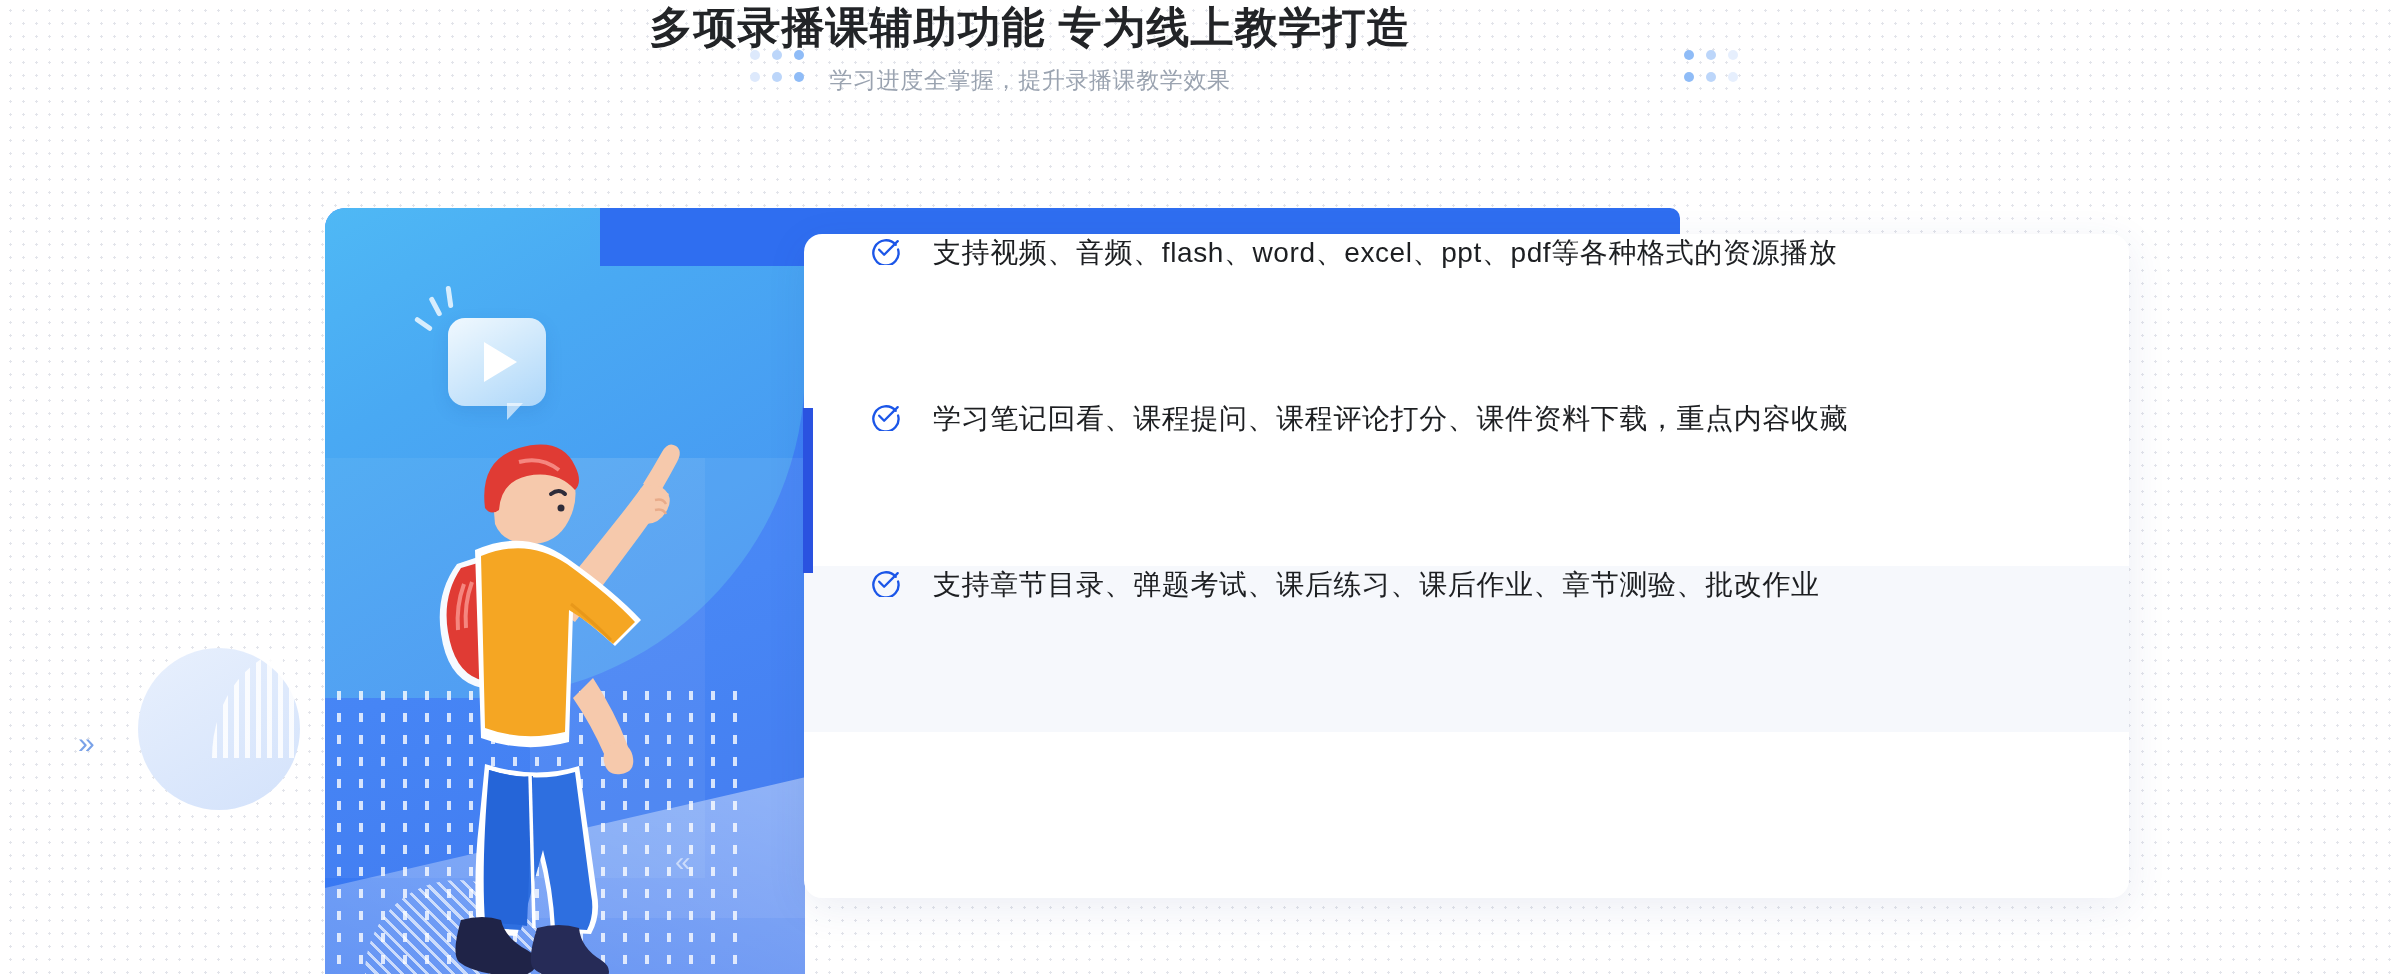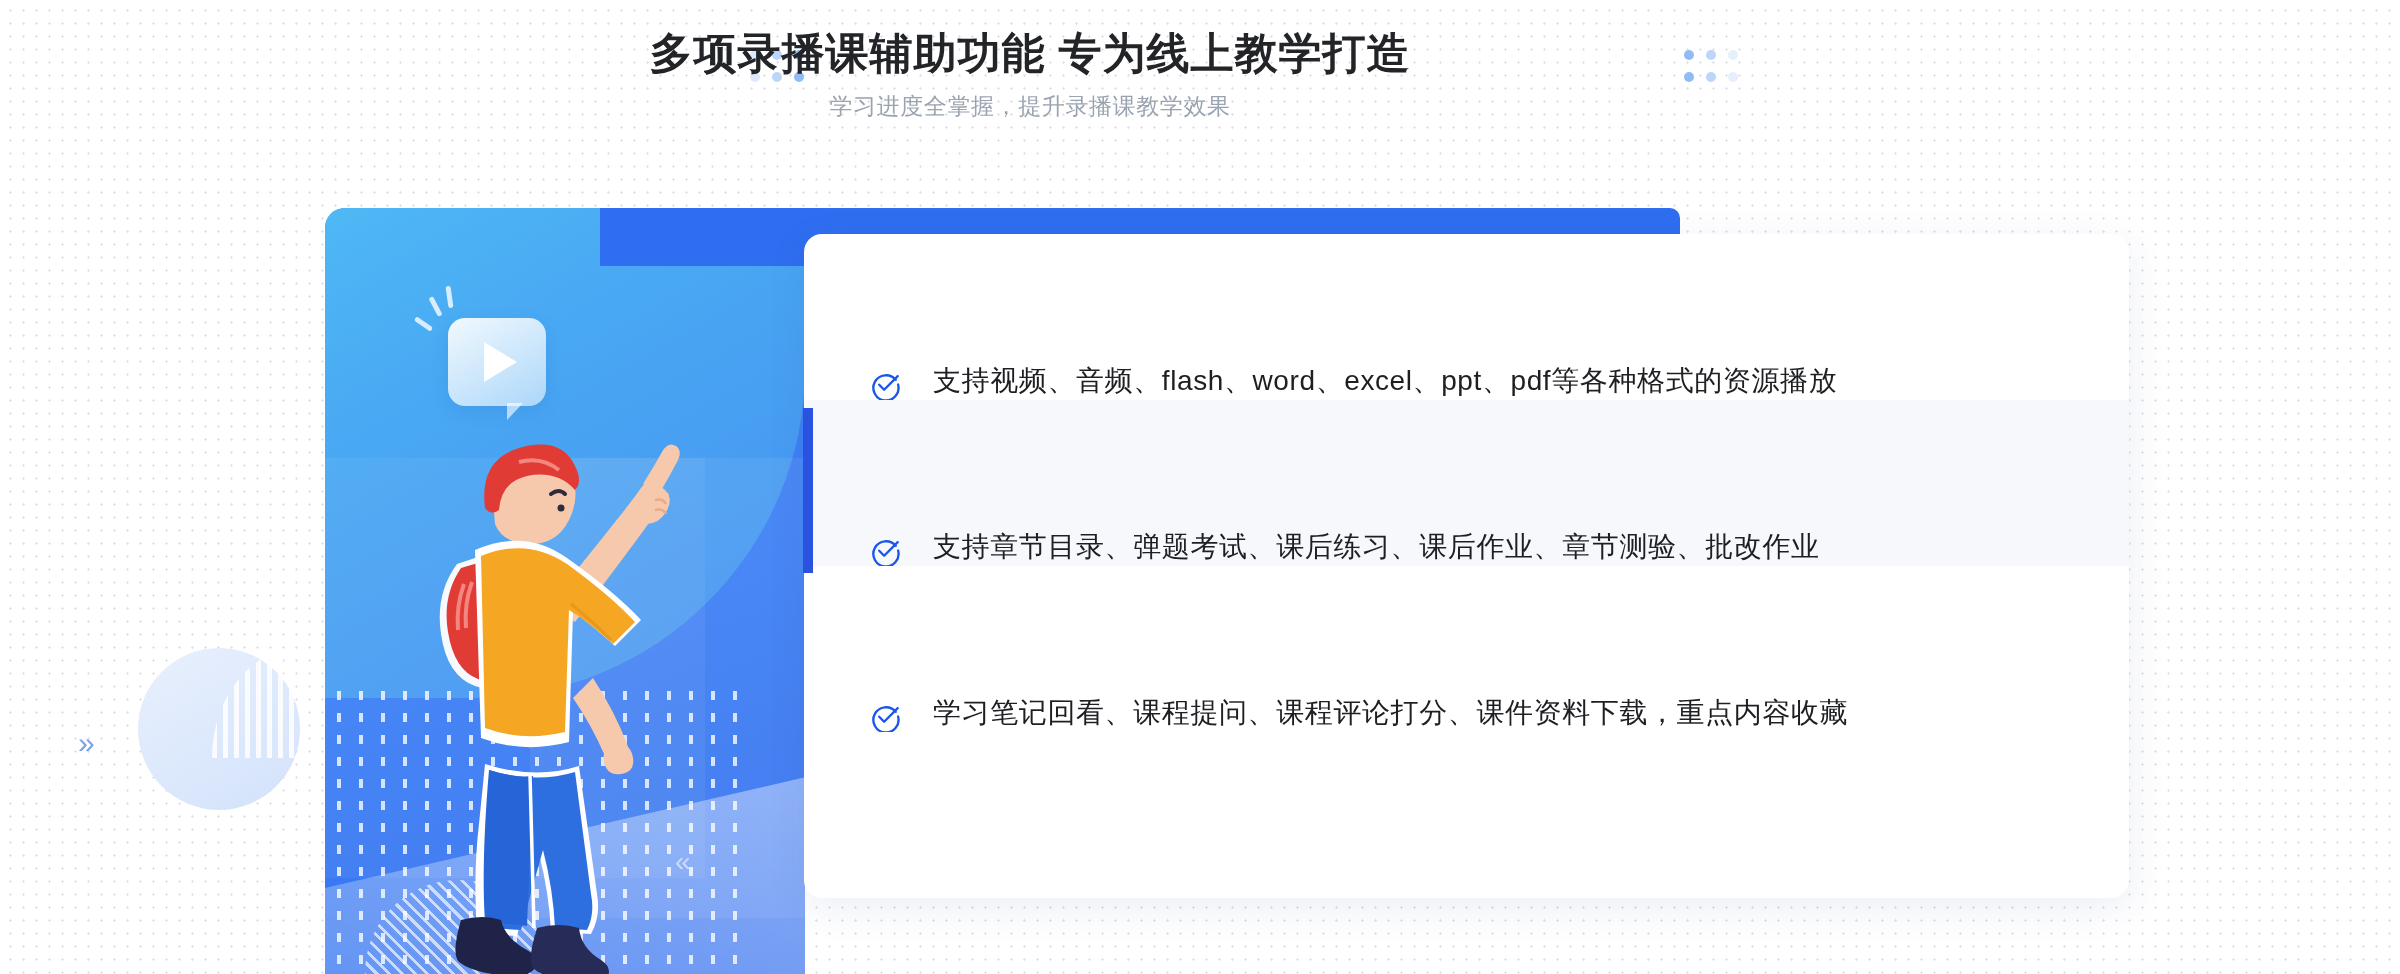--- a/index.html
+++ b/index.html
@@ -18,21 +18,20 @@
     background-image:
       radial-gradient(circle, #e2e4ea 1.1px, transparent 1.2px);
     background-size:13px 13px;
     background-position:4px 4px;
   }
 
   
   .header {
     position:absolute; left:0; top:0; width:2060px;
     text-align:center;
-    padding-top:26px;
     z-index:6;
   }
   .title {
     font-size:43px;
     font-weight:700;
     color:#222427;
     letter-spacing:1px;
     line-height:1.28;
     white-space:nowrap;
   }
@@ -190,21 +189,21 @@
     background:#ffffff;
     border-radius:18px;
     box-shadow:0 10px 40px rgba(40,70,140,.09);
     z-index:4;
     overflow:hidden;
   }
 
   .feature-row {
     position:relative;
     display:flex;
-    align-items:flex-end;
+    align-items:flex-start;
     height:166px;
     padding-left:66px;
   }
   .feature-row.active { background:#f6f8fc; }
 
   .check-icon { flex:0 0 auto; width:31px; height:31px; margin-right:32px; }
   .feature-text {
     font-size:28px;
     color:#1d1f22;
     letter-spacing:.6px;
@@ -314,31 +313,31 @@
   <div class="card">
 
     <div class="feature-row">
       <svg class="check-icon" viewBox="0 0 32 32">
         <path d="M26.5 11.2 A13 13 0 1 0 29 16" fill="none" stroke="#1b56e8" stroke-width="2.4" stroke-linecap="round"></path>
         <path d="M9.5 16.2 L14.6 21.4 L28.6 7.4" fill="none" stroke="#1b56e8" stroke-width="2.4" stroke-linecap="round" stroke-linejoin="round"></path>
       </svg>
       <span class="feature-text">支持视频、音频、flash、word、excel、ppt、pdf等各种格式的资源播放</span>
     </div>
 
+    <div class="feature-row">
+      <svg class="check-icon" viewBox="0 0 32 32">
+        <path d="M26.5 11.2 A13 13 0 1 0 29 16" fill="none" stroke="#1b56e8" stroke-width="2.4" stroke-linecap="round"></path>
+        <path d="M9.5 16.2 L14.6 21.4 L28.6 7.4" fill="none" stroke="#1b56e8" stroke-width="2.4" stroke-linecap="round" stroke-linejoin="round"></path>
+      </svg>
+      <span class="feature-text">学习笔记回看、课程提问、课程评论打分、课件资料下载，重点内容收藏</span>
+    </div>
+
     <div class="feature-row active">
       <svg class="check-icon" viewBox="0 0 32 32">
         <path d="M26.5 11.2 A13 13 0 1 0 29 16" fill="none" stroke="#1b56e8" stroke-width="2.4" stroke-linecap="round"></path>
         <path d="M9.5 16.2 L14.6 21.4 L28.6 7.4" fill="none" stroke="#1b56e8" stroke-width="2.4" stroke-linecap="round" stroke-linejoin="round"></path>
       </svg>
       <span class="feature-text">支持章节目录、弹题考试、课后练习、课后作业、章节测验、批改作业</span>
     </div>
 
-    <div class="feature-row">
-      <svg class="check-icon" viewBox="0 0 32 32">
-        <path d="M26.5 11.2 A13 13 0 1 0 29 16" fill="none" stroke="#1b56e8" stroke-width="2.4" stroke-linecap="round"></path>
-        <path d="M9.5 16.2 L14.6 21.4 L28.6 7.4" fill="none" stroke="#1b56e8" stroke-width="2.4" stroke-linecap="round" stroke-linejoin="round"></path>
-      </svg>
-      <span class="feature-text">学习笔记回看、课程提问、课程评论打分、课件资料下载，重点内容收藏</span>
-    </div>
-
 
   </div>
 </div>
 
 </body></html>

